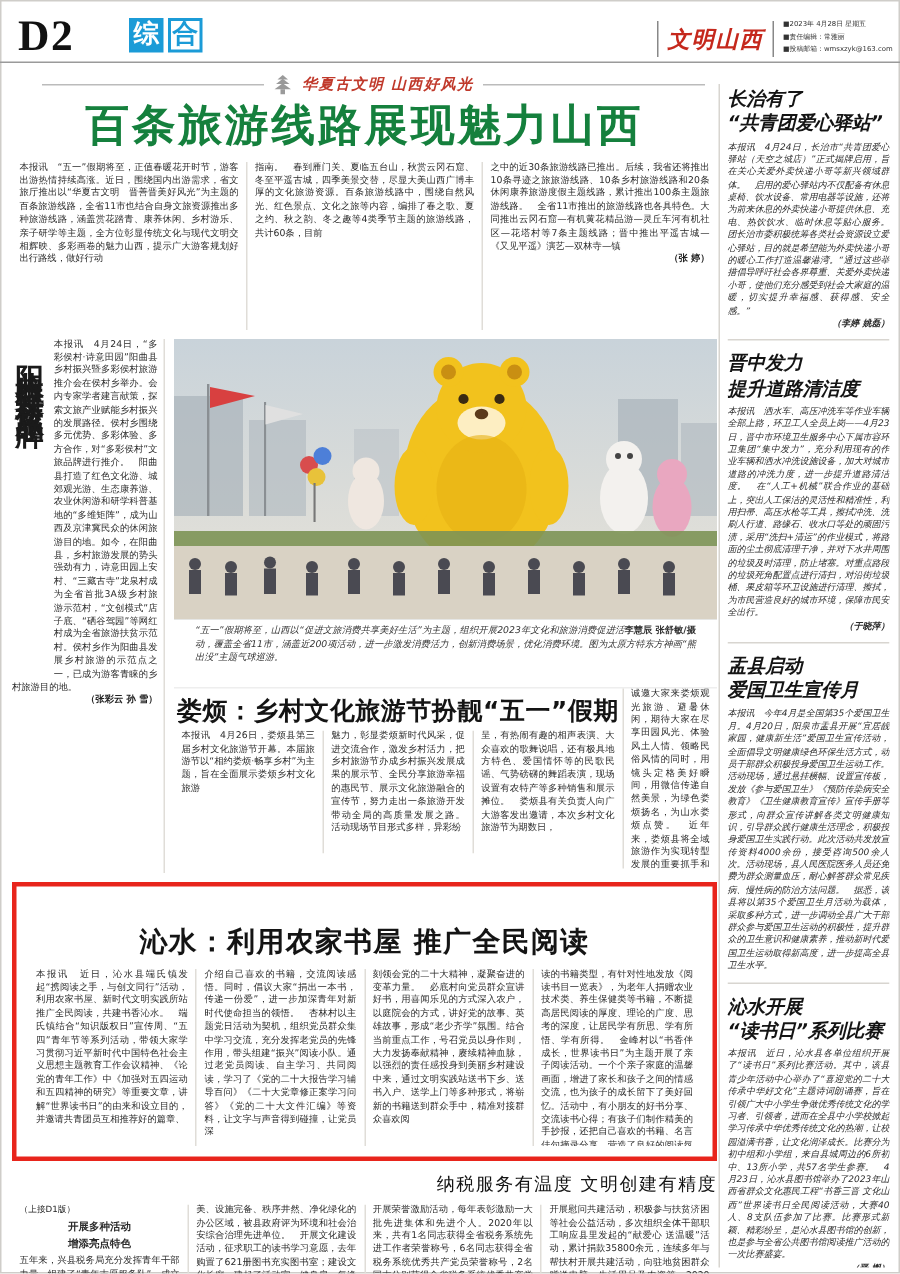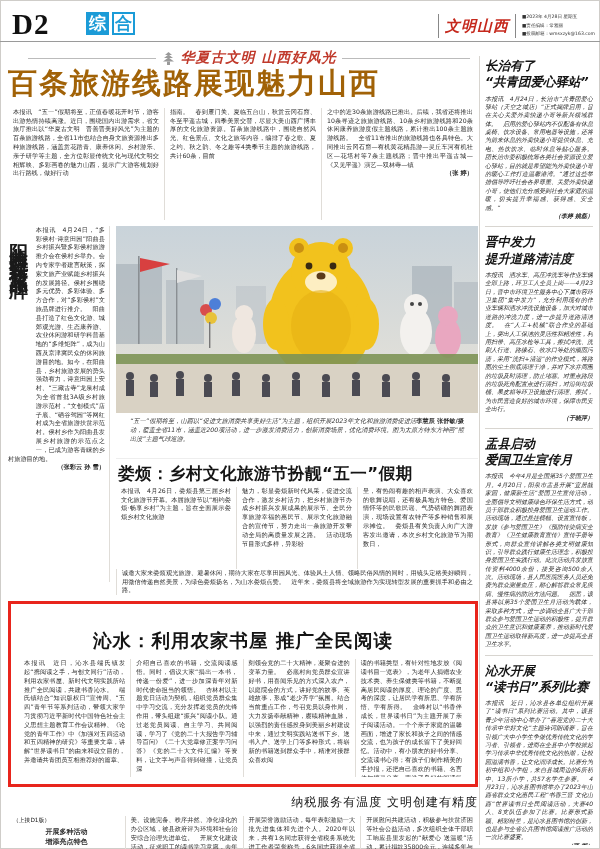--- a/index.html
+++ b/index.html
@@ -16,46 +16,46 @@
   .badge.hollow{background:#fff;color:#1b9bd7;border:2px solid #1b9bd7;width:19px;height:19px;}
   .masthead{position:absolute;left:438px;top:13px;display:flex;align-items:center;gap:6px;}
   .mast-bar{width:1px;height:24px;background:#888;}
   .mast-title{color:#c5281c;font-weight:bold;font-size:15px;font-style:italic;
               letter-spacing:1px;white-space:nowrap;}
   .mast-meta{font-size:4.6px;color:#333;line-height:1.9;white-space:nowrap;}
   .hdr-rule{position:absolute;left:0;top:41px;width:600px;height:1px;background:#9a9a9a;}
   
   .banner{position:absolute;left:28px;top:49px;width:442px;display:flex;align-items:center;gap:6px;}
   .banner .line{flex:1;height:1px;background:#bbb;}
-  .banner .slogan{color:#c0392b;font-weight:bold;font-style:italic;font-size:14px;
+  .banner .slogan{color:#c0392b;font-weight:bold;font-style:italic;font-size:10px;
                   white-space:nowrap;letter-spacing:1px;}
   
   .main{position:absolute;left:8px;top:66px;width:470px;}
-  .headline{font-size:29px;font-weight:900;color:#a16207;
+  .headline{font-size:29px;font-weight:900;color:#15803d;text-align:center;
             letter-spacing:2px;line-height:1.1;margin:2px 0 8px 0;white-space:nowrap;}
   .bodytxt{font-size:6.2px;line-height:1.42;color:#2b2b2b;text-align:justify;overflow:hidden;}
   .cols{display:flex;}
   .col{flex:1;padding:0 5px;}
   .col + .col{border-left:1px solid #e0ddd8;}
   .lead-body{height:112px;}
   .byline{display:block;text-align:right;font-weight:bold;color:#222;}
   
   .midrow{display:flex;margin-top:6px;}
   .leftart{width:101px;margin-right:6px;border-right:1px solid #e0ddd8;padding-right:4px;
            height:356px;overflow:hidden;}
   .vtitle{float:left;writing-mode:vertical-rl;text-orientation:upright;
           font-size:19px;font-weight:900;color:#1a1a1a;line-height:1.15;
           letter-spacing:4px;height:218px;margin:2px 6px 4px 0;}
   .rightmid{width:362px;}
   .photo-box{width:362px;height:187px;overflow:hidden;background:#cfd6da;}
   .caption{font-size:6.2px;line-height:1.45;color:#333;font-style:italic;
            padding:4px 14px 2px 14px;text-align:justify;height:34px;overflow:hidden;}
   .caption .credit{font-style:normal;font-weight:bold;float:right;}
   .loufan{margin-top:5px;border-top:1px solid #eee;}
-  .lf-top{display:flex;flex-direction:column;}
+  .lf-top{display:flex;}
   .lf-title{flex:2.7;font-size:16.5px;font-weight:900;color:#141414;letter-spacing:0.5px;
             padding:4px 2px 2px 2px;white-space:nowrap;}
   .lf-colA{flex:1;height:120px;border-left:1px solid #e0ddd8;}
   .lf-left{flex:2.7;}
   .lf-cols{display:flex;height:82px;}
   
   .redbox{border:3px solid #e8251c;margin-top:6px;padding:21px 8px 7px 8px;}
   .rb-title{font-size:18.5px;font-weight:900;text-align:center;color:#141414;
             letter-spacing:1px;margin:3px 0 6px 0;white-space:nowrap;}
   .rb-body{height:118px;}

